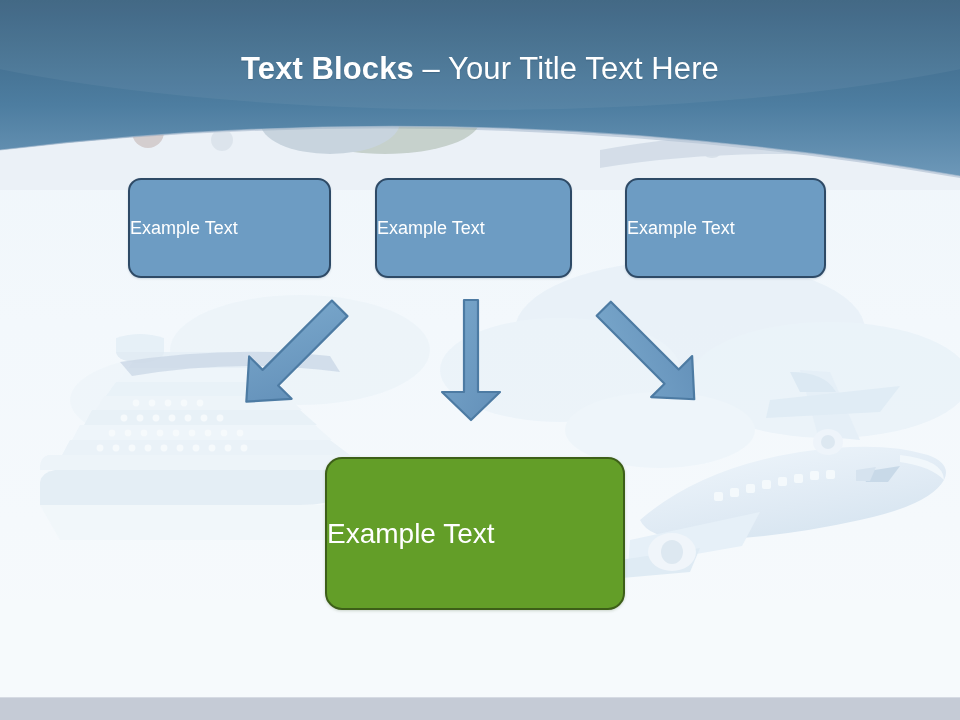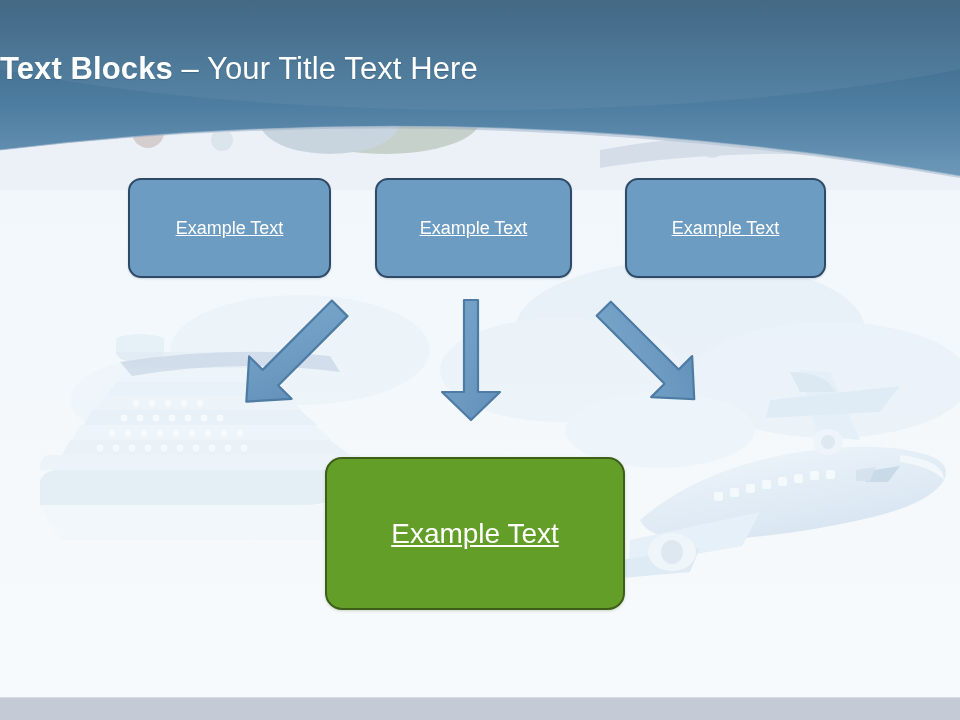--- a/index.html
+++ b/index.html
@@ -22,38 +22,37 @@
   
   .header-band {
     position:absolute; left:0; top:0;
     width:960px; height:190px;
     pointer-events:none;
   }
   .title {
     position:absolute;
     left:0; top:52px;
     width:960px;
+    text-align:center;
     color:#ffffff;
     font-size:31px;
     letter-spacing:0.1px;
     line-height:1.1;
     white-space:nowrap;
     text-shadow:0 1px 1px rgba(20,50,75,0.25);
   }
   .title .b { font-weight:bold; }
   .title .n { font-weight:normal; }
   
   .node {
     position:absolute;
     display:flex;
     align-items:center;
-    justify-content:center;
     color:#ffffff;
     text-align:center;
-    text-decoration:underline;
   }
   .node-blue {
     background:#6d9cc3;
     border:2.5px solid #2e4a66;
     border-radius:13px;
     font-size:18px;
     box-shadow:0 1px 2px rgba(40,70,100,0.18);
   }
   .node-green {
     background:#639e28;

